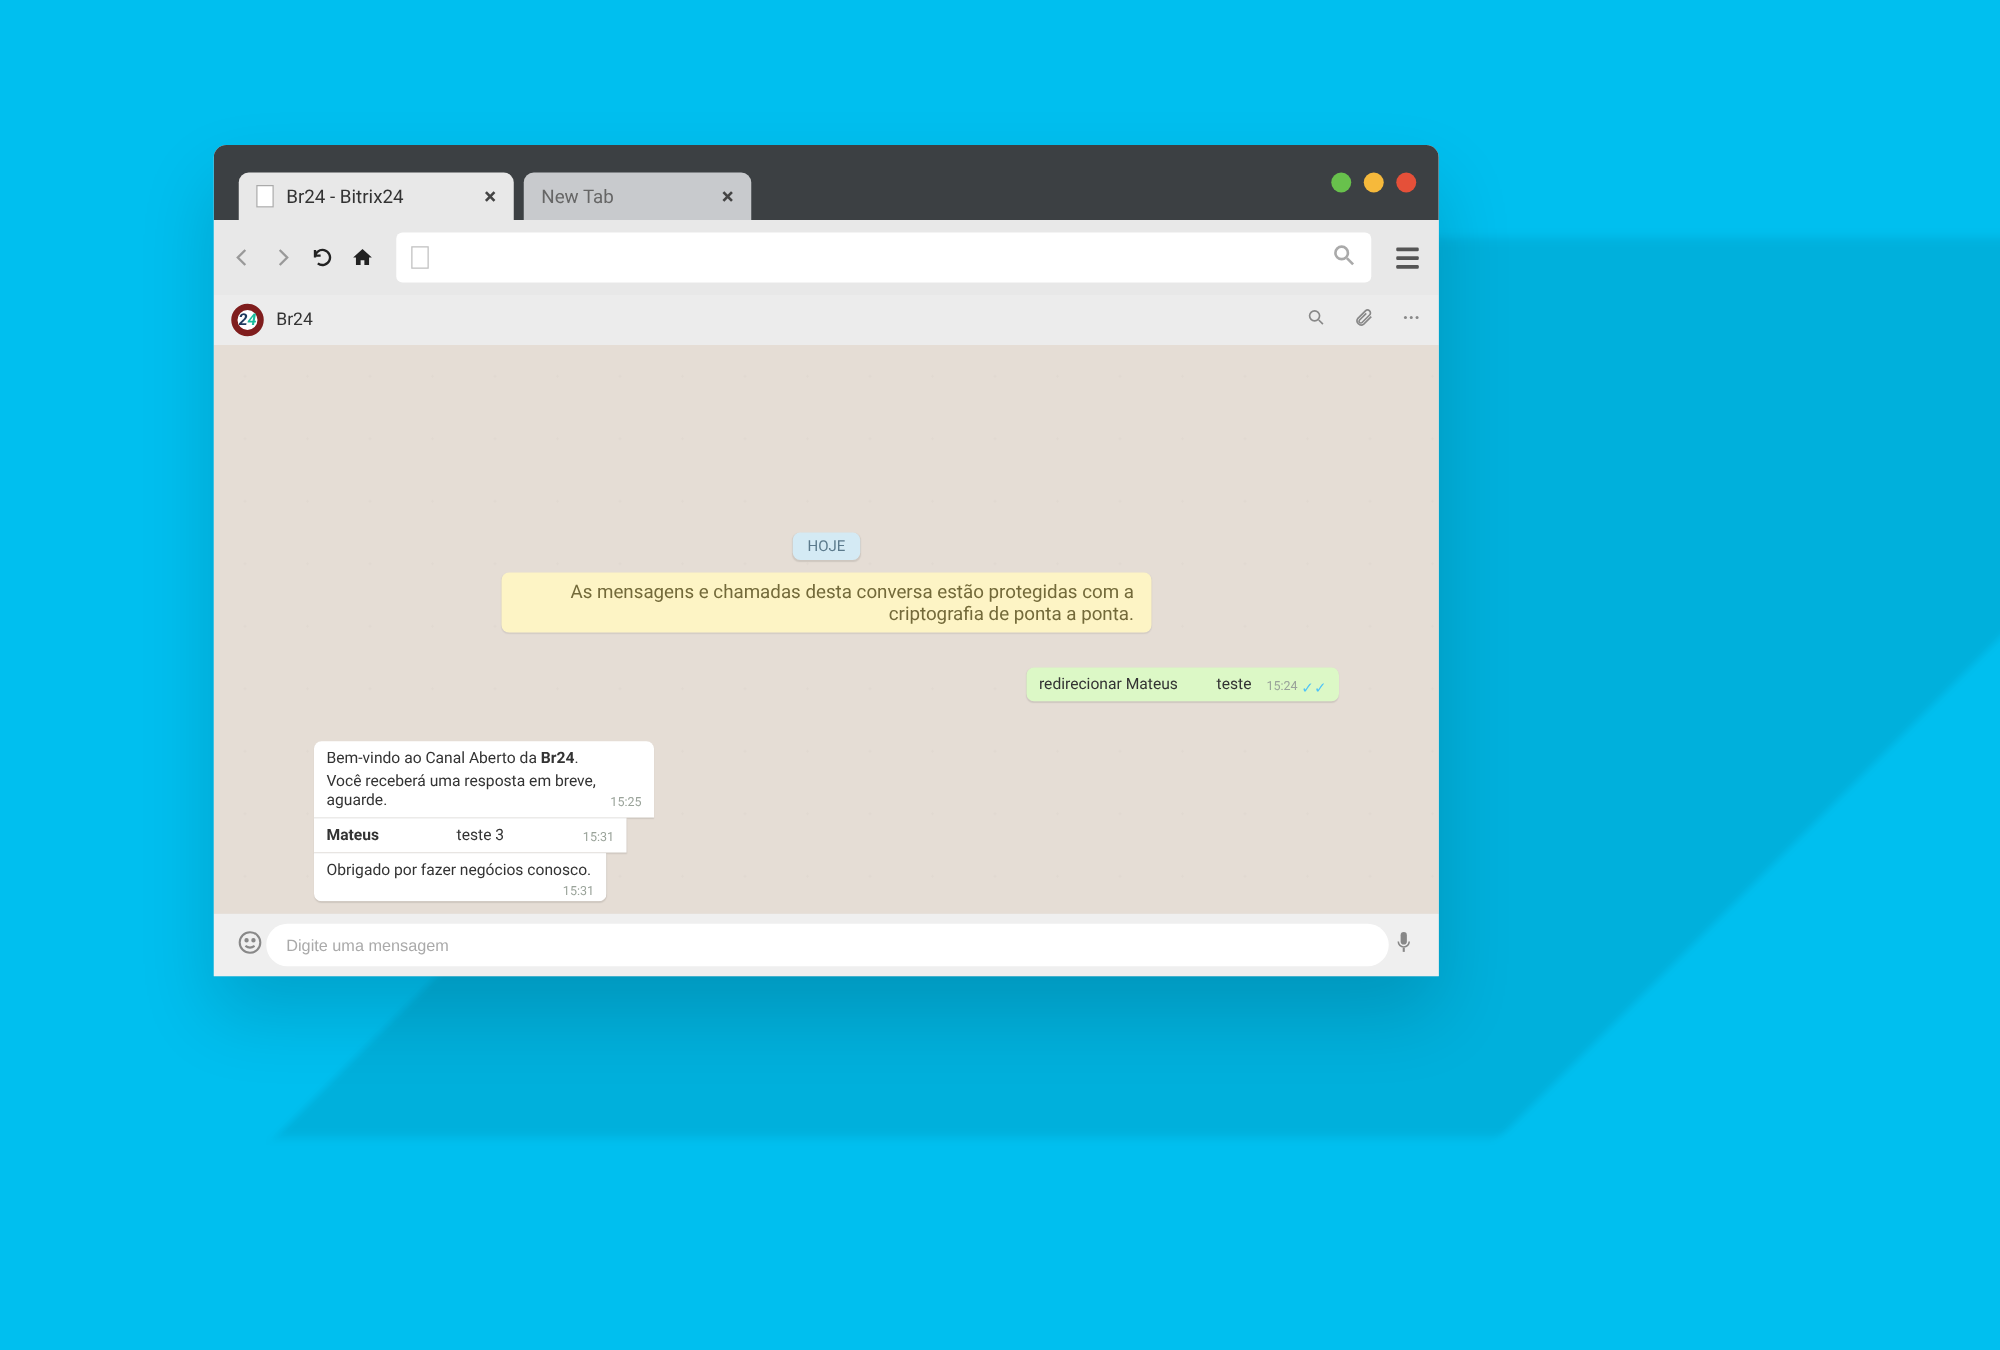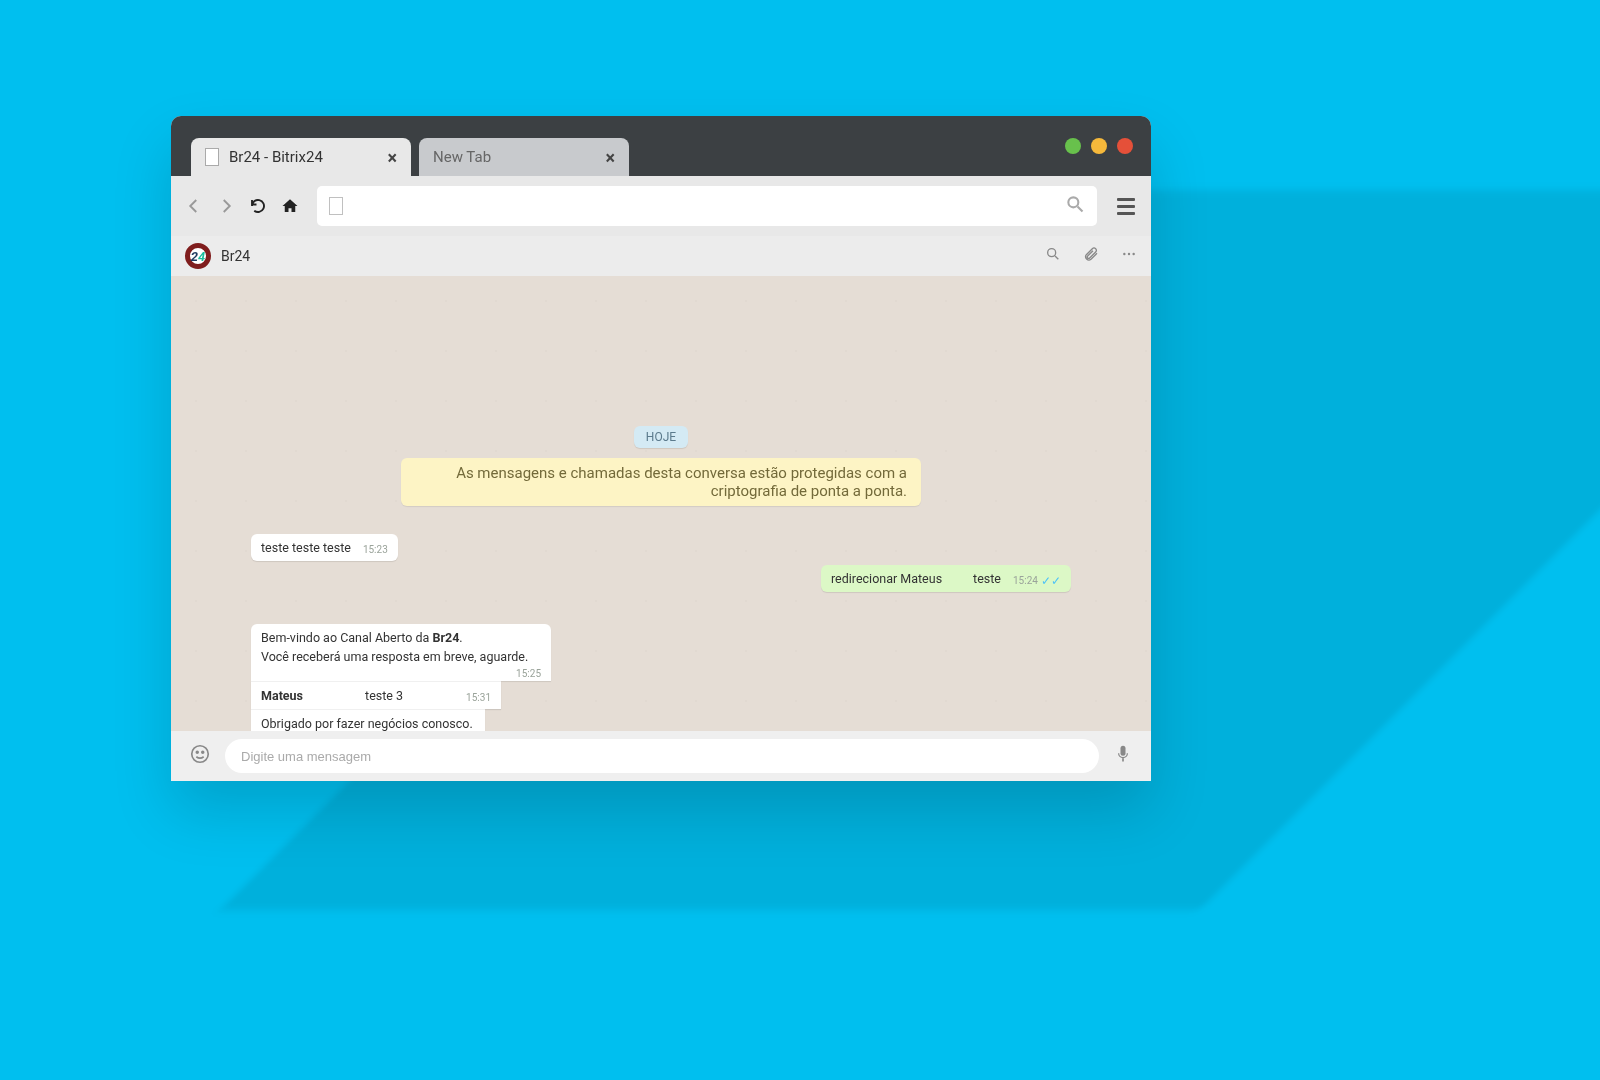--- a/index.html
+++ b/index.html
@@ -50,21 +50,21 @@
   height: 38px;
   padding: 0 14px;
   display: flex; align-items: center;
   gap: 10px;
   font-size: 15px;
   color: #555;
   border-radius: 8px 8px 0 0;
   position: relative;
 }
 .tab.active { background: #e8e8e8; color: #333; margin-left: 20px; width: 220px; margin-top: 40px; }
-.tab.inactive { background: #c8cacd; color: #666; margin-left: 8px; width: 210px; margin-top: 38px; }
+.tab.inactive { background: #c8cacd; color: #666; margin-left: 8px; width: 182px; margin-top: 38px; }
 .tab .page-icon {
   width: 14px; height: 18px;
   background: #fff;
   border: 1px solid #aaa;
   position: relative;
 }
 .tab .close {
   margin-left: auto;
   font-size: 18px; color: #444;
   cursor: pointer;
@@ -200,21 +200,21 @@
 .sep-line { border-top: 1px solid rgba(0,0,0,0.06); }
 .b { font-weight: bold; }
 .ticks { color: #4fc3f7; font-size: 12px; line-height: 10px; }
 
 .composer {
   height: 50px;
   background: #efefef;
   display: flex;
   align-items: center;
   padding: 0 18px;
-  gap: 14px;
+  gap: 2px;
 }
 .emoji-btn, .mic-btn { color: #888; cursor: pointer; }
 .msg-input {
   flex: 1;
   height: 34px;
   background: #fff;
   border: none;
   border-radius: 17px;
   padding: 0 16px;
   font-size: 13px;
@@ -308,45 +308,37 @@
             <circle cx="19" cy="12" r="1.8"></circle>
           </svg>
       </span>
     </div>
   </div>
 
   <div class="chat-body">
     <div class="date-pill">HOJE</div>
     <div class="enc-banner">As mensagens e chamadas desta conversa estão protegidas com a criptografia de ponta a ponta.</div>
 
-    <div class="msg-row">
-      <div class="bubble">
-        <span>teste teste teste</span>
-        <span class="meta">
-            <span>15:23</span>
-          </span>
-      </div>
-    </div>
 
     <div class="msg-row right">
       <div class="bubble out">
         <span>redirecionar Mateus</span>
         &nbsp;&nbsp;&nbsp;&nbsp;&nbsp;&nbsp;&nbsp;&nbsp;
         <span>teste</span>
         <span class="meta">
           <span>15:24</span>
           <span class="ticks">✓✓</span>
         </span>
       </div>
     </div>
 
     <div style="height:28px"></div>
 
     <div class="group">
-      <div class="bubble" style="width:300px">
+      <div class="bubble" style="width:272px">
         <span>Bem-vindo ao Canal Aberto da </span><span class="b">Br24</span><span>.</span>
         <div class="line2">
           <span>Você receberá uma resposta em breve, aguarde.</span>
           <span class="meta">
               <span>15:25</span>
             </span>
         </div>
       </div>
       <div class="bubble sep-line" style="width:250px">
         <span class="b">Mateus</span>

